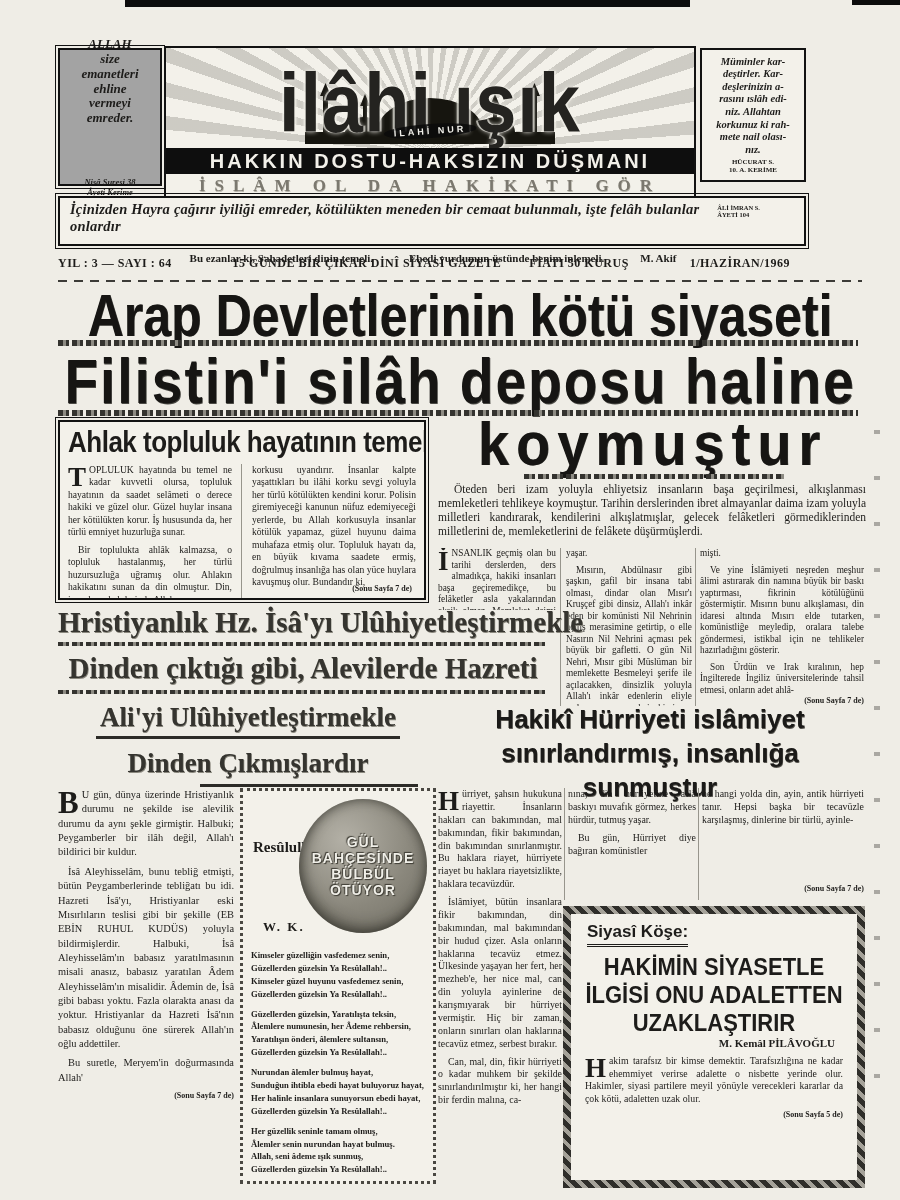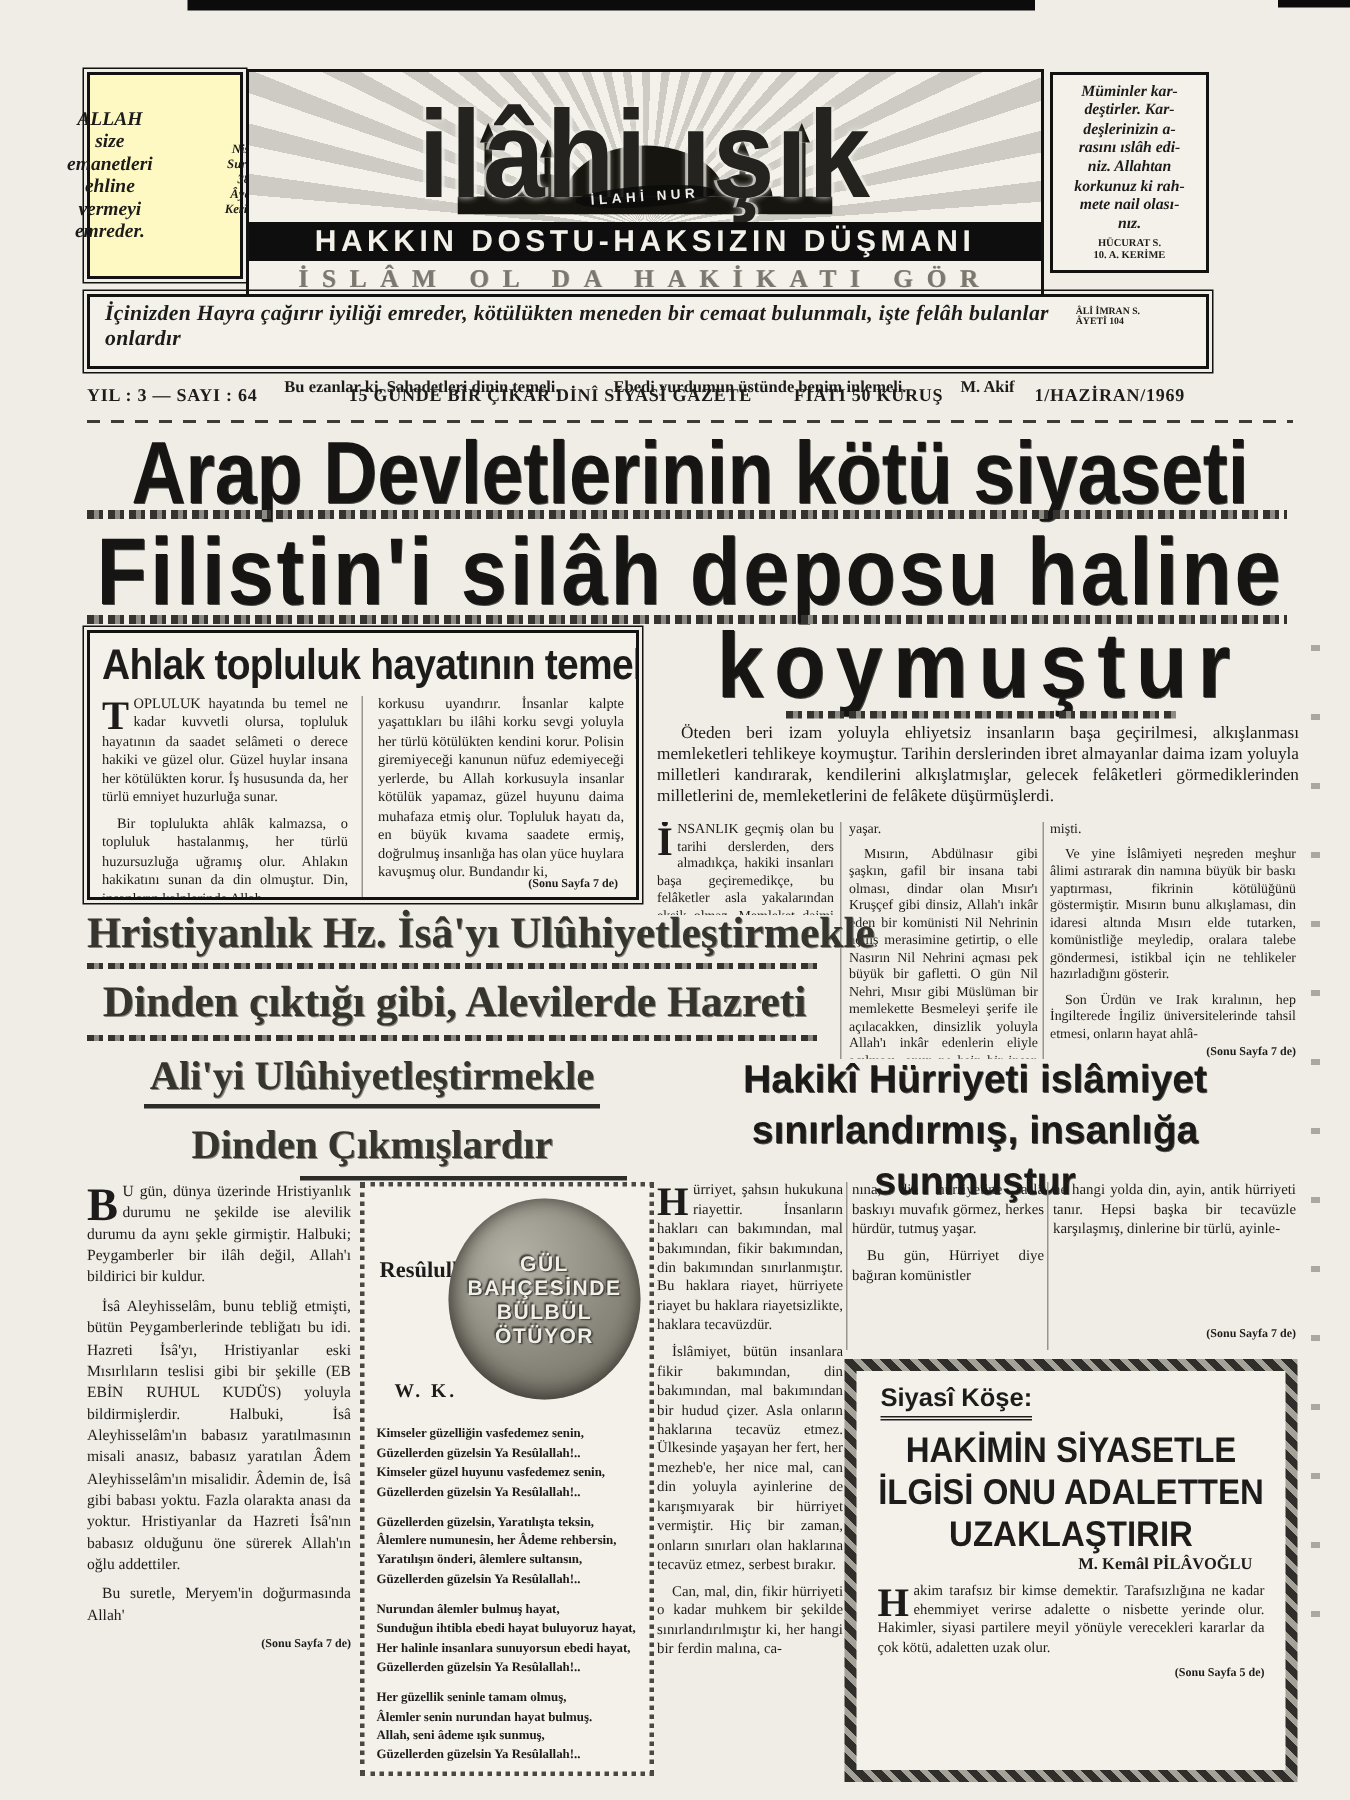--- a/index.html
+++ b/index.html
@@ -13,21 +13,21 @@
   .page{position:absolute;left:0;top:0;width:900px;height:1200px;}
 
   
   .art-top{left:125px;top:0;width:565px;height:7px;background:#0c0c0c;}
   .art-top-right{left:852px;top:0;width:48px;height:5px;background:#0c0c0c;}
   .art-dashes{left:874px;top:430px;width:6px;height:660px;
     background:repeating-linear-gradient(180deg,#55534e 0 4px,transparent 4px 46px);opacity:.45;}
 
   
   .mast-left{left:58px;top:48px;width:100px;height:134px;border:2px solid #121212;outline:1px solid #121212;outline-offset:2px;
-    display:flex;flex-direction:row;justify-content:center;align-items:center;text-align:center;background:#fef9c3;gap:48px;}
+    display:flex;flex-direction:column;justify-content:center;align-items:center;text-align:center;background:#a3a3a3;gap:48px;}
   .mast-left .verse{font-style:italic;font-weight:bold;font-size:13px;line-height:1.15;white-space:pre-line;}
   .mast-left .vref{font-style:italic;font-weight:bold;font-size:8.5px;margin-top:3px;white-space:pre-line;}
 
   .mast-logo{left:164px;top:46px;width:528px;height:150px;border:2px solid #121212;background:#f3f1ea;overflow:hidden;}
   .logo-titlearea{position:absolute;left:0;top:0;width:100%;height:100px;overflow:hidden;}
   .rays{position:absolute;inset:0;
     background:repeating-conic-gradient(from 240deg at 50% 105%, rgba(70,68,60,.22) 0 3deg, transparent 3deg 7deg);}
   .mosque{position:absolute;left:50%;bottom:0;transform:translateX(-50%);}
   .logo-title{position:absolute;left:0;top:4px;width:100%;text-align:center;
     font-family:"Liberation Sans",sans-serif;font-weight:800;font-size:74px;line-height:92px;
@@ -261,21 +261,21 @@
   <div class="abs koy-col koy-c1">
     <p class="bp"><span class="dropcap">İ</span><span>NSANLIK geçmiş olan bu tarihi derslerden, ders almadıkça, hakiki insanları başa geçiremedikçe, bu felâketler asla yakalarından eksik olmaz. Memleket daimi bir huzursuzluk içinde</span></p>
   </div>
   <div class="abs koy-col koy-c2">
     <p class="bp">yaşar.</p>
     <p class="bp ind">Mısırın, Abdülnasır gibi şaşkın, gafil bir insana tabi olması, dindar olan Mısır'ı Kruşçef gibi dinsiz, Allah'ı inkâr eden bir komünisti Nil Nehrinin açılış merasimine getirtip, o elle Nasırın Nil Nehrini açması pek büyük bir gafletti. O gün Nil Nehri, Mısır gibi Müslüman bir memlekette Besmeleyi şerife ile açılacakken, dinsizlik yoluyla Allah'ı inkâr edenlerin eliyle açılması, onun ne hain bir insan olduğunu göster-</p>
   </div>
   <div class="abs koy-col koy-c3">
     <p class="bp">mişti.</p>
     <p class="bp ind">Ve yine İslâmiyeti neşreden meşhur âlimi astırarak din namına büyük bir baskı yaptırması, fikrinin kötülüğünü göstermiştir. Mısırın bunu alkışlaması, din idaresi altında Mısırı elde tutarken, komünistliğe meyledip, oralara talebe göndermesi, istikbal için ne tehlikeler hazırladığını gösterir.</p>
-    <p class="bp ind">Son Ürdün ve Irak kıralının, hep İngilterede İngiliz üniversitelerinde tahsil etmesi, onların hayat ahlâ-</p>
+    <p class="bp ind">Son Ürdün ve Irak kıralının, hep İngilterede İngiliz üniversitelerinde tahsil etmesi, onların adet ahlâ-</p>
   </div>
   <div class="abs koy-cont">(Sonu Sayfa 7 de)</div>
   <div class="abs vrule vr1"></div>
   <div class="abs vrule vr2"></div>
 
   <div class="abs bh bh1">Hristiyanlık Hz. İsâ'yı Ulûhiyetleştirmekle</div>
   <div class="abs orn ornb1"></div>
   <div class="abs bh bh2">Dinden çıktığı gibi, Alevilerde Hazreti</div>
   <div class="abs orn ornb2"></div>
   <div class="abs bh bh3">Ali'yi Ulûhiyetleştirmekle</div>

